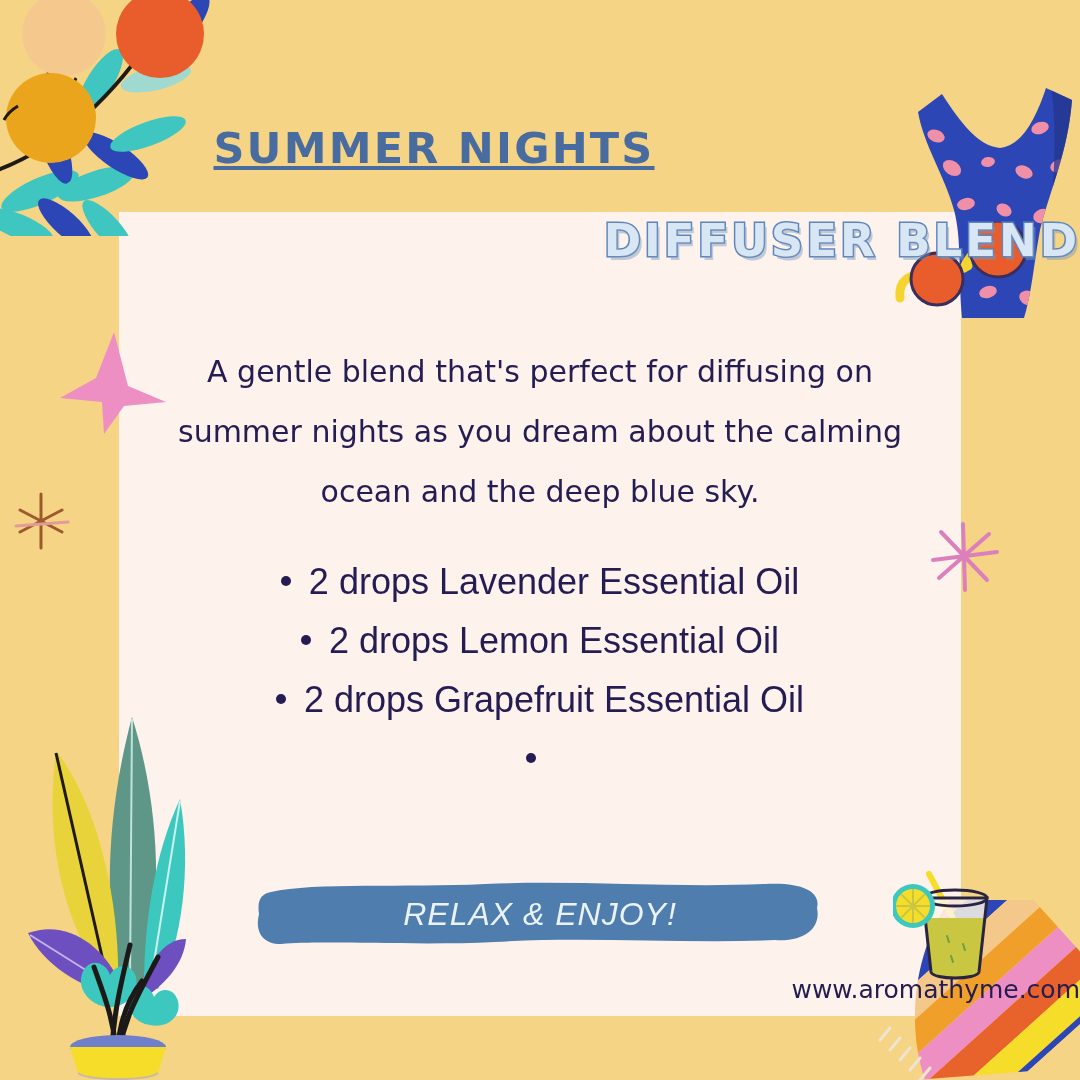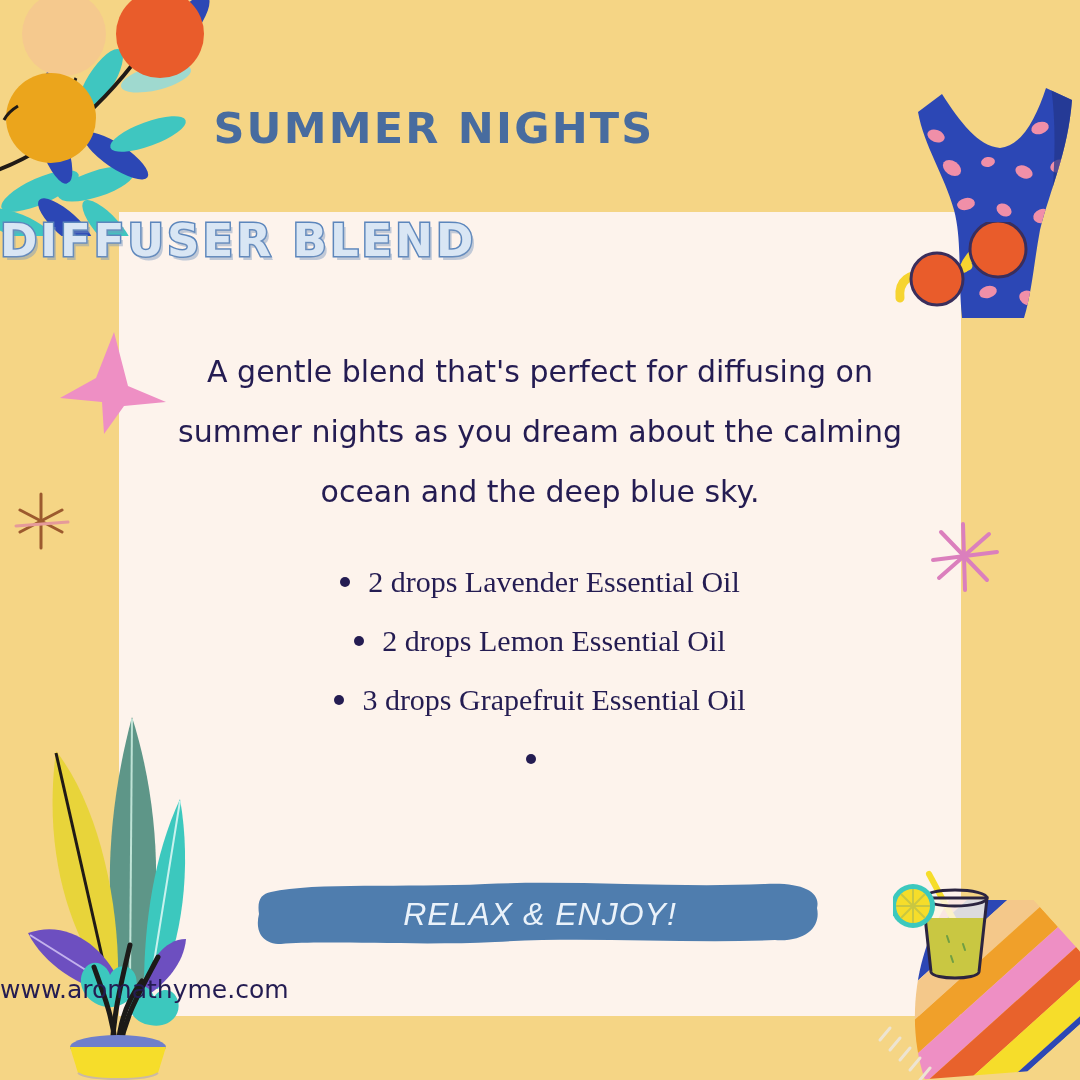--- a/index.html
+++ b/index.html
@@ -24,39 +24,40 @@
     width: 842px;
     height: 804px;
     background: #FDF3EC;
     z-index: 5;
   }
 
   
   #headline {
     position: absolute;
     left: 0;
-    top: 68px;
+    top: 88px;
     width: 868px;
     text-align: center;
     z-index: 20;
     color: #486C9F;
     font-family: "DejaVu Sans", sans-serif;
     font-weight: 700;
     font-size: 43px;
     letter-spacing: 2.2px;
     line-height: 62px;
+    text-decoration: underline;
   }
   #headline .l2 { display: block; }
 
   #subhead-wrap {
     position: absolute;
     left: 0;
     top: 214px;
     width: 1080px;
-    text-align: left;
+    text-align: right;
     z-index: 20;
   }
   #subhead {
     display: inline-block;
     font-family: "DejaVu Sans", sans-serif;
     font-weight: 700;
     font-size: 45px;
     letter-spacing: 3px;
     color: #D9E6F4;
     -webkit-text-stroke: 3px #5C86BC;
@@ -86,22 +87,22 @@
     top: 552px;
     width: 730px;
     z-index: 20;
     list-style: none;
     margin: 0;
     padding: 0;
     text-align: center;
   }
   #ingredients li {
     color: #241C52;
-    font-family: Liberation Serif, serif;
-    font-size: 30px;
+    font-family: Liberation Sans, sans-serif;
+    font-size: 36px;
     line-height: 59px;
     white-space: nowrap;
   }
   #ingredients li .bullet {
     display: inline-block;
     width: 10px;
     height: 10px;
     border-radius: 50%;
     background: #241C52;
     vertical-align: middle;
@@ -138,21 +139,21 @@
     letter-spacing: 1px;
     font-weight: 400;
     text-align: center;
   }
 
   #website {
     position: absolute;
     left: 0;
     top: 975px;
     width: 1080px;
-    text-align: left;
+    text-align: right;
     z-index: 20;
     color: #241C52;
     font-family: "DejaVu Sans", sans-serif;
     font-size: 25px;
   }
 
   
   .deco { position: absolute; z-index: 10; }
   #deco-branch      { left: -12px;  top: -14px;  }
   #deco-swimsuit    { left: 900px;  top: 70px;   }
@@ -367,21 +368,21 @@
 
   <div id="subhead-wrap">
     <span id="subhead">DIFFUSER BLEND</span>
   </div>
 
   <p id="desc">A gentle blend that's perfect for diffusing on summer nights as you dream about the calming ocean and the deep blue sky.</p>
 
   <ul id="ingredients">
     <li><span class="bullet"></span><span>2 drops Lavender Essential Oil</span></li>
     <li><span class="bullet"></span><span>2 drops Lemon Essential Oil</span></li>
-    <li><span class="bullet"></span><span>3 drops Grapefruit Essential Oil</span></li>
+    <li><span class="bullet"></span><span>2 drops Grapefruit Essential Oil</span></li>
     <li><span class="bullet"></span></li>
   </ul>
 
   <div id="cta-wrap">
     <svg id="cta-brush" viewBox="0 0 570 72" preserveAspectRatio="none">
       <path d="M 16 14 C 60 4, 150 10, 230 6 C 320 2, 420 10, 510 6
                C 548 4, 566 14, 562 30 C 566 48, 552 64, 520 62
                C 430 66, 330 58, 240 64 C 160 68, 70 62, 26 66
                C 6 66, 0 52, 4 36 C 2 22, 6 16, 16 14 Z" fill="#4F7DAE"></path>
     </svg>

